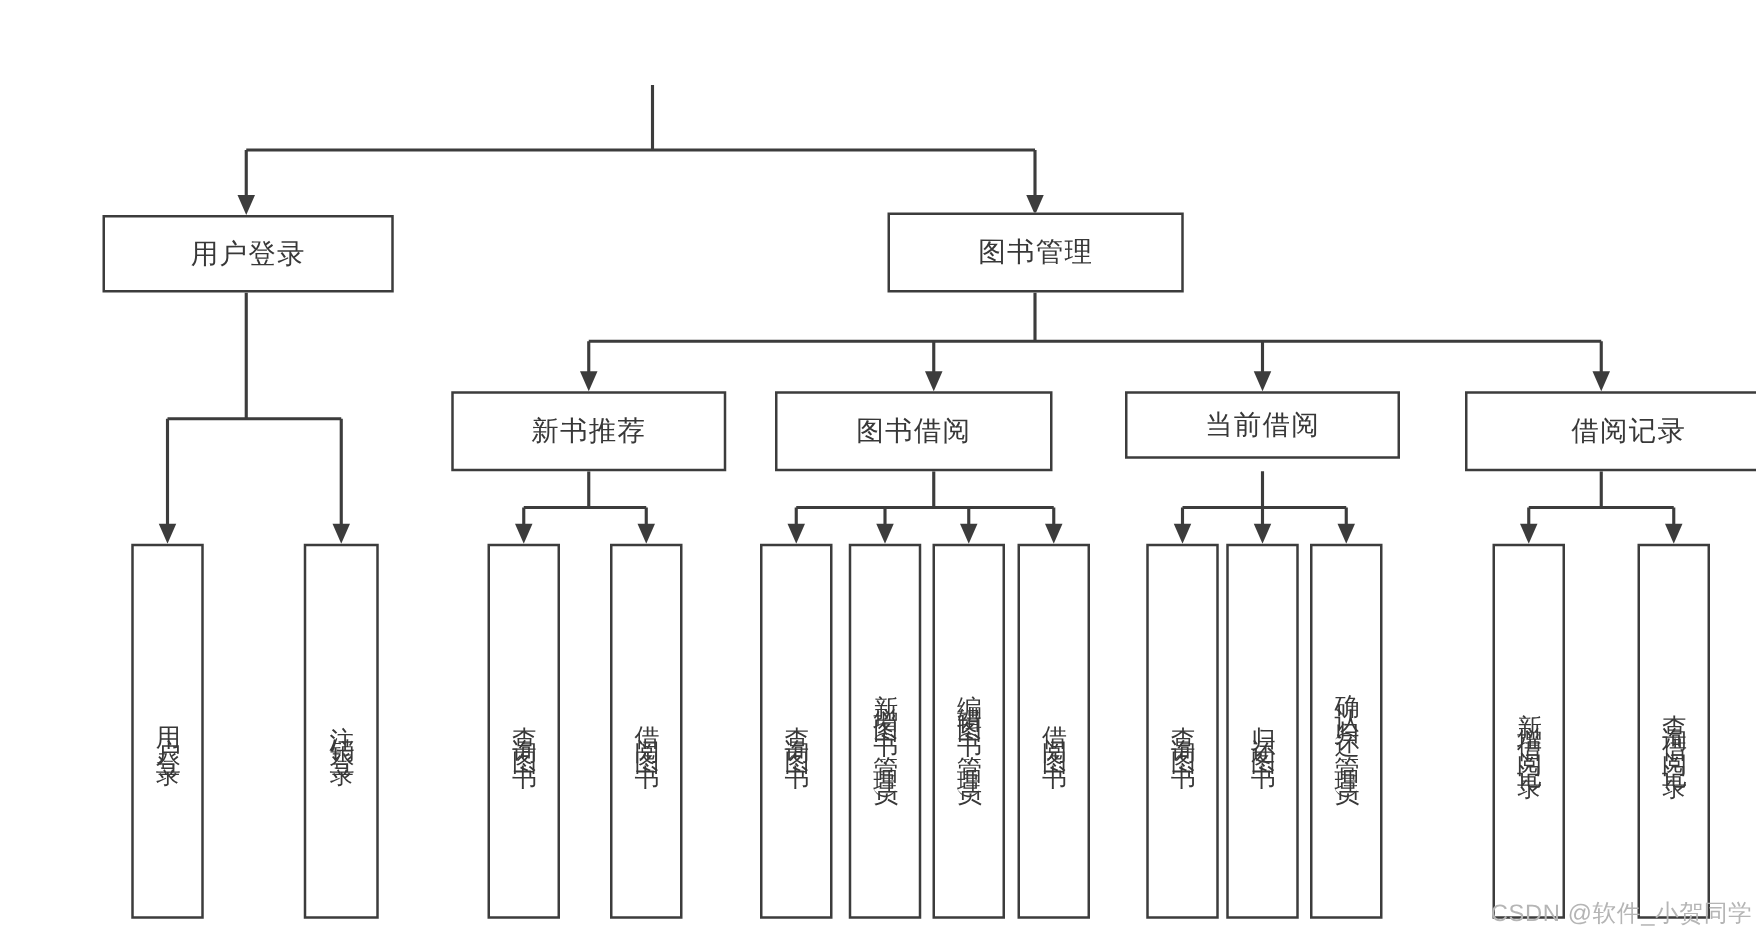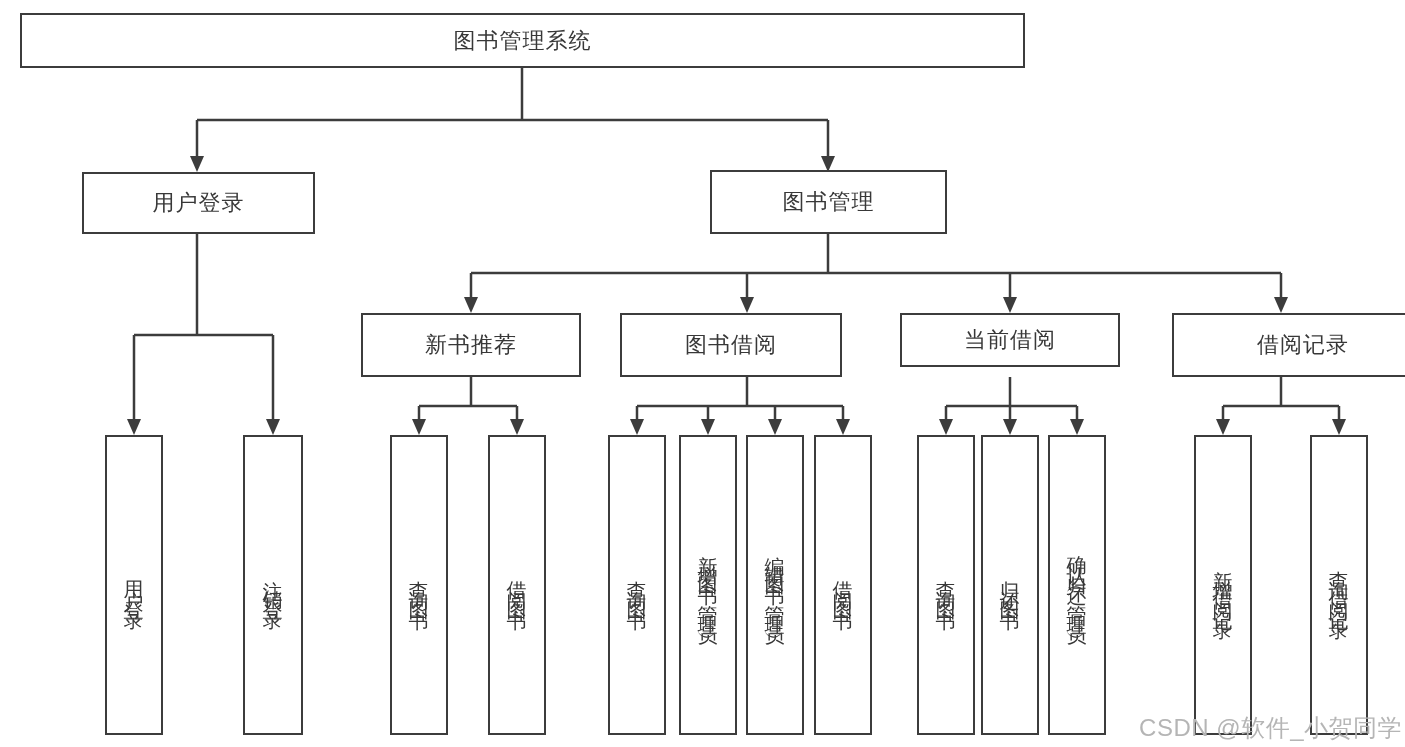--- a/index.html
+++ b/index.html
@@ -30,21 +30,21 @@
     writing-mode:vertical-rl;
     text-orientation:mixed;
     font-size:20px;
     letter-spacing:10px;
     line-height:1.1;
   }
   .watermark{
     position:absolute;
     right:3px;
     bottom:3px;
-    font-size:24px;
+    font-size:19px;
     color:#b5b5b5;
     letter-spacing:0.5px;
     white-space:nowrap;
   }
 </style>
 </head>
 <body>
 
 <div class="stage">
 
@@ -81,23 +81,20 @@
       <polygon points="768,419 782,419 775,435"></polygon>
       <polygon points="836,419 850,419 843,435"></polygon>
       <polygon points="939,419 953,419 946,435"></polygon>
       <polygon points="1003,419 1017,419 1010,435"></polygon>
       <polygon points="1070,419 1084,419 1077,435"></polygon>
       <polygon points="1216,419 1230,419 1223,435"></polygon>
       <polygon points="1332,419 1346,419 1339,435"></polygon>
     </g>
   </svg>
 
-  <div class="box hbox" style="left:20px;top:13px;width:1005px;height:55px">
-    <span class="lbl">图书管理系统</span>
-  </div>
 
   <div class="box hbox" style="left:82px;top:172px;width:233px;height:62px">
     <span class="lbl">用户登录</span>
   </div>
   <div class="box hbox" style="left:361px;top:313px;width:220px;height:64px">
     <span class="lbl">新书推荐</span>
   </div>
 
   <div class="box hbox" style="left:710px;top:170px;width:237px;height:64px">
     <span class="lbl">图书管理</span>

